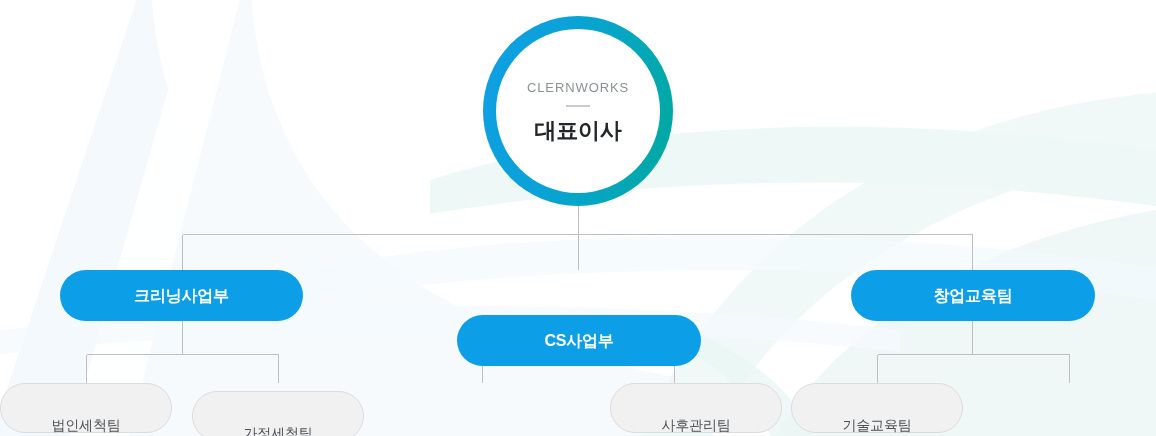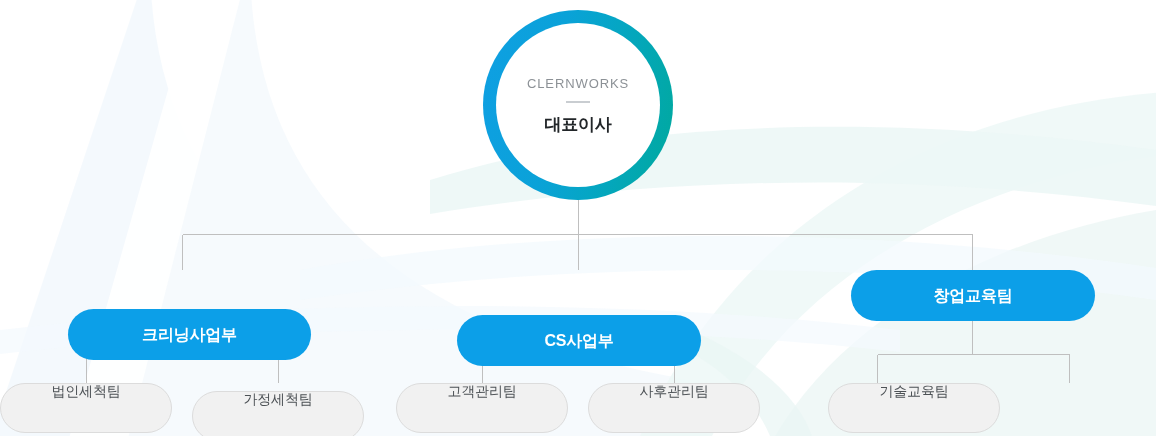--- a/index.html
+++ b/index.html
@@ -37,21 +37,21 @@
     width: 1156px;
     height: 436px;
     pointer-events: none;
     z-index: 1;
   }
 
   
   .root-node {
     position: absolute;
     left: 483px;
-    top: 10px;
+    top: 16px;
     width: 190px;
     height: 190px;
     z-index: 3;
   }
   .root-ring {
     position: absolute;
     inset: 0;
     border-radius: 50%;
     background: linear-gradient(100deg, #0f9fe3 0%, #0aa2d8 38%, #05a6c4 62%, #00a99d 100%);
   }
@@ -72,21 +72,21 @@
     font-weight: 400;
     line-height: 1;
   }
   .root-divider {
     width: 24px;
     height: 2px;
     background: #c9cdd1;
     margin: 11px 0 13px 0;
   }
   .root-title {
-    font-size: 17px;
+    font-size: 22px;
     font-weight: 700;
     color: #222629;
     line-height: 1;
     letter-spacing: -0.3px;
   }
 
   
   .division {
     position: absolute;
     top: 270px;
@@ -98,50 +98,50 @@
     justify-content: center;
     z-index: 3;
   }
   .division-label {
     color: #ffffff;
     font-size: 16px;
     font-weight: 700;
     letter-spacing: -0.2px;
     line-height: 1;
   }
-  .division.d0 { left: 68px;  width: 243px; margin-top: 39px; }
+  .division.d0 { left: 60px;  width: 243px; }
   .division.d1 { left: 457px; width: 244px; margin-top: 45px; }
   .division.d2 { left: 851px; width: 244px; }
 
   
   .team {
     position: absolute;
     top: 383px;
     height: 50px;
     border-radius: 25px;
     background: #f1f1f1;
     border: 1px solid #dcdcdc;
     box-sizing: border-box;
     display: flex;
-    align-items: flex-start;
+    align-items: flex-end;
     justify-content: center;
     z-index: 3;
   }
   .team-label {
     color: #4c5155;
     font-size: 14px;
     font-weight: 400;
     letter-spacing: -0.2px;
     line-height: 1;
   }
   .team.t0 { left: 0px;    width: 172px; }
   .team.t1 { left: 192px;  width: 172px; margin-top: 8px; }
   .team.t2 { left: 396px;  width: 172px; }
-  .team.t3 { left: 588px;  width: 172px; }
-  .team.t4 { left: 828px;  width: 172px; }
+  .team.t3 { left: 610px;  width: 172px; }
+  .team.t4 { left: 791px;  width: 172px; }
   .team.t5 { left: 984px;  width: 172px; }
 </style>
 </head>
 <body>
 
 <div id="org-root">
 
   <svg id="bg-decor" viewBox="0 0 1156 436" width="1156" height="436" aria-hidden="true">
     <defs>
       <clipPath id="frameClip">
@@ -208,23 +208,20 @@
   <div class="division d2">
     <span class="division-label">창업교육팀</span>
   </div>
 
   <div class="team t0">
     <span class="team-label">법인세척팀</span>
   </div>
   <div class="team t1">
     <span class="team-label">가정세척팀</span>
   </div>
-  <div class="team t2">
-    <span class="team-label">고객관리팀</span>
-  </div>
   <div class="team t3">
     <span class="team-label">사후관리팀</span>
   </div>
   <div class="team t4">
     <span class="team-label">기술교육팀</span>
   </div>
 
 </div>
 
 </body></html>

